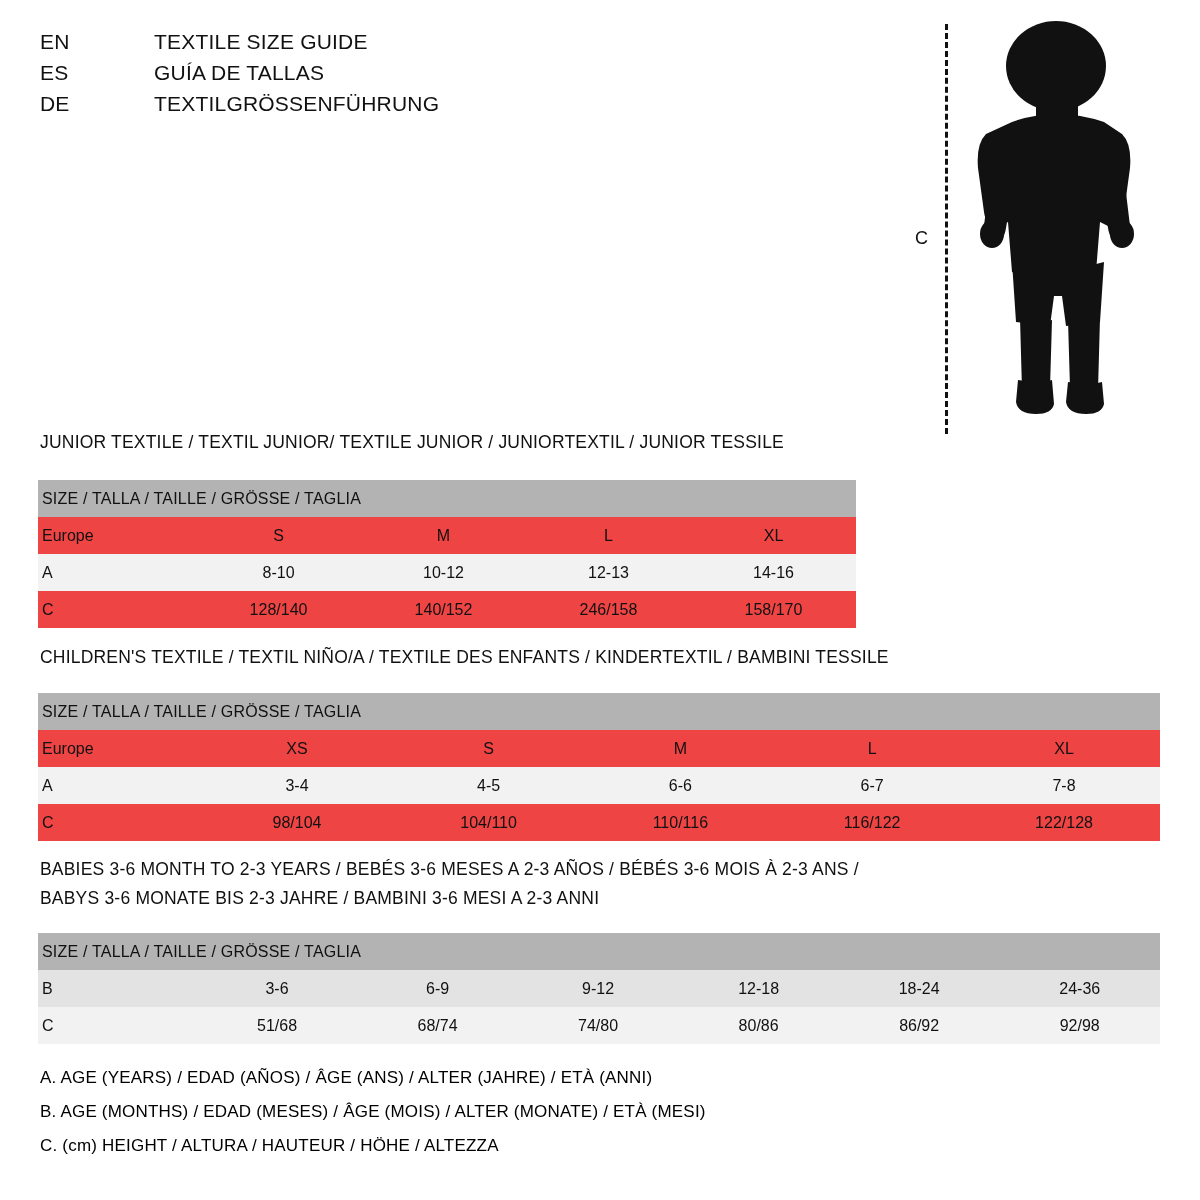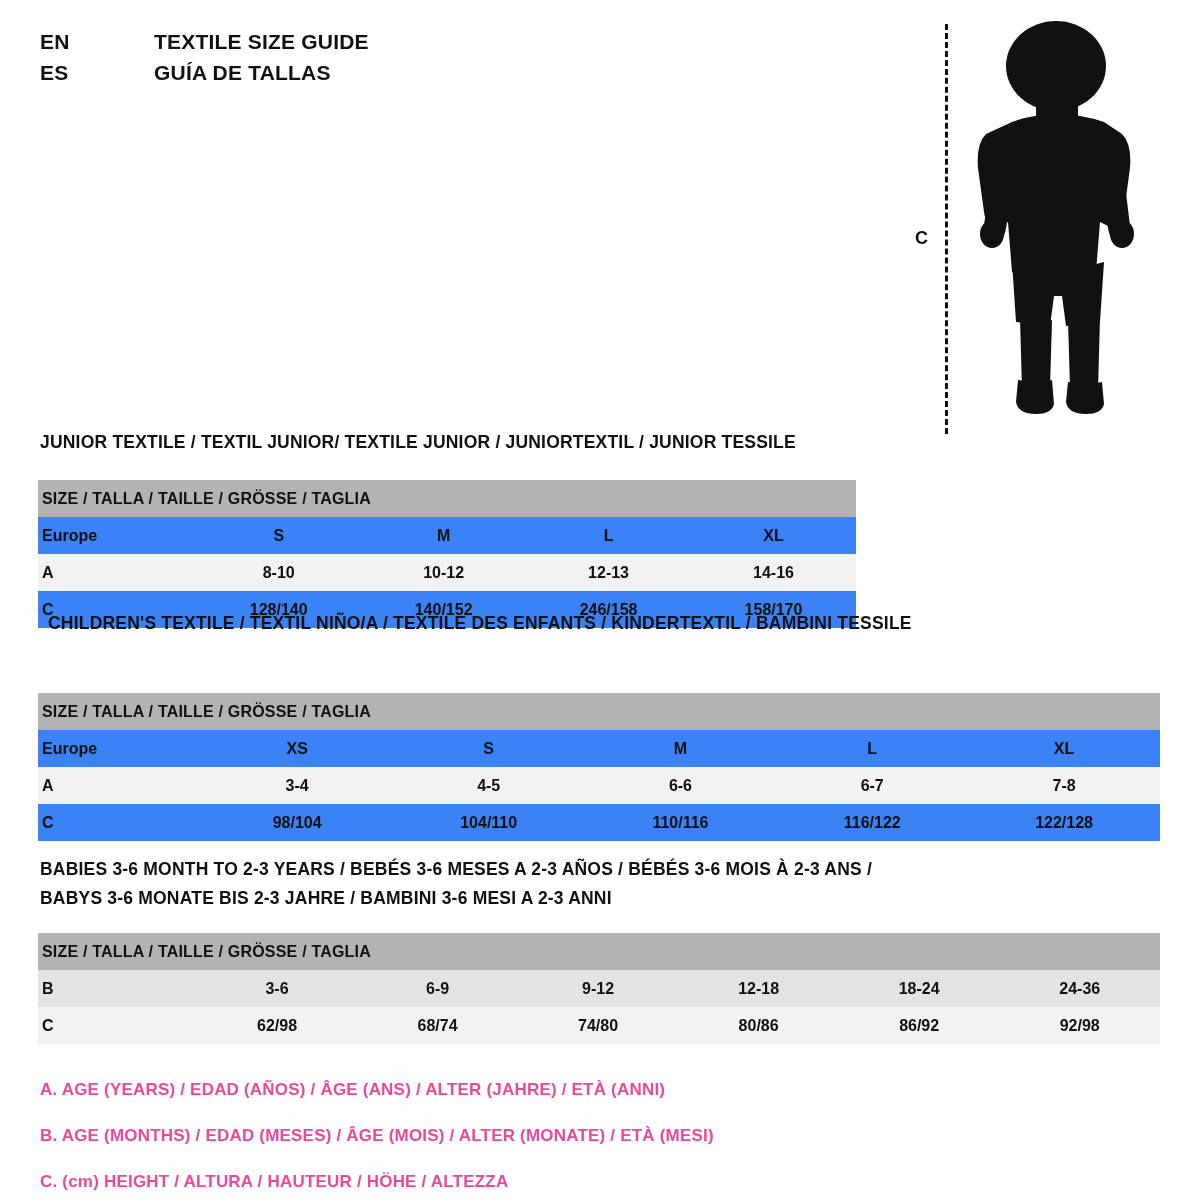--- a/index.html
+++ b/index.html
@@ -13,21 +13,20 @@
     font-family: "Liberation Sans", sans-serif;
     color: #1a1a1a;
     position: relative;
     overflow: hidden;
   }
 
   .page {
     position: relative;
     width: 1200px;
     height: 1128px;
-    font-weight: bold;
   }
 
   
   .lang-block {
     position: absolute;
     left: 40px;
     top: 30px;
     width: 560px;
   }
   .lang-row {
@@ -100,58 +99,61 @@
     height: 29px;
     vertical-align: middle;
   }
   .hdr-band td {
     background: #b3b3b3;
     font-size: 16px;
     letter-spacing: 0.2px;
     padding-left: 6px;
   }
   .row-light td { background: #f2f2f2; }
-  .row-white td { background: #3b82f6; }
+  .row-white td { background: #ef4444; }
   .row-grey  td { background: #e3e3e3; }
   .lbl {
     padding-left: 6px;
     text-align: left;
   }
   .val { text-align: center; }
 
   
   .footnotes {
     position: absolute;
     left: 40px;
     top: 1068px;
     width: 900px;
   }
   .footnote {
     font-size: 17px;
     letter-spacing: 0.2px;
-    color: #ec4899;
+    color: #000000;
     height: 34px;
     white-space: nowrap;
-    margin-top: 12px;
   }
 </style>
 </head>
 <body>
 
 <div class="page">
 
   <div class="lang-block">
     <div class="lang-row">
       <span class="lang-code">EN</span>
       <span class="lang-text">TEXTILE SIZE GUIDE</span>
     </div>
     <div class="lang-row">
       <span class="lang-code">ES</span>
       <span class="lang-text">GUÍA DE TALLAS</span>
     </div>
+    <div class="lang-row">
+      <span class="lang-code">DE</span>
+      <span class="lang-text">TEXTILGRÖSSENFÜHRUNG</span>
+    </div>
   </div>
 
   <div class="figure-area">
     <span class="c-label">C</span>
     <div class="c-dashed"></div>
     <svg class="child-svg" width="220" height="420" viewBox="0 0 220 420">
       <g fill="#111111">
 
         <ellipse cx="106" cy="48" rx="50" ry="45"></ellipse>
 
@@ -204,21 +206,21 @@
     <tr class="row-white">
       <td class="lbl">C</td>
       <td class="val">128/140</td>
       <td class="val">140/152</td>
       <td class="val">246/158</td>
       <td class="val">158/170</td>
     </tr>
   </tbody>
     </table>
 
-  <div class="section-title" style="top:613px;margin-left:8px;">CHILDREN'S TEXTILE / TEXTIL NIÑO/A / TEXTILE DES ENFANTS / KINDERTEXTIL / BAMBINI TESSILE</div>
+  <div class="section-title" style="top:647px;">CHILDREN'S TEXTILE / TEXTIL NIÑO/A / TEXTILE DES ENFANTS / KINDERTEXTIL / BAMBINI TESSILE</div>
 
   <table class="size-table" style="left:38px; top:693px; width:1122px;">
     <tbody>
         <tr class="hdr-band">
       <td colspan="6">SIZE / TALLA / TAILLE / GRÖSSE / TAGLIA</td>
     </tr>
     <tr class="row-white">
       <td class="lbl" style="width:162px;">Europe</td>
       <td class="val" style="width:192px;">XS</td>
       <td class="val" style="width:192px;">S</td>
@@ -257,21 +259,21 @@
       <td class="lbl" style="width:160px;">B</td>
       <td class="val" style="width:160px;">3-6</td>
       <td class="val" style="width:160px;">6-9</td>
       <td class="val" style="width:160px;">9-12</td>
       <td class="val" style="width:160px;">12-18</td>
       <td class="val" style="width:160px;">18-24</td>
       <td class="val" style="width:160px;">24-36</td>
     </tr>
     <tr class="row-light">
       <td class="lbl">C</td>
-      <td class="val">62/98</td>
+      <td class="val">51/68</td>
       <td class="val">68/74</td>
       <td class="val">74/80</td>
       <td class="val">80/86</td>
       <td class="val">86/92</td>
       <td class="val">92/98</td>
     </tr>
   </tbody>
     </table>
 
   <div class="footnotes">

